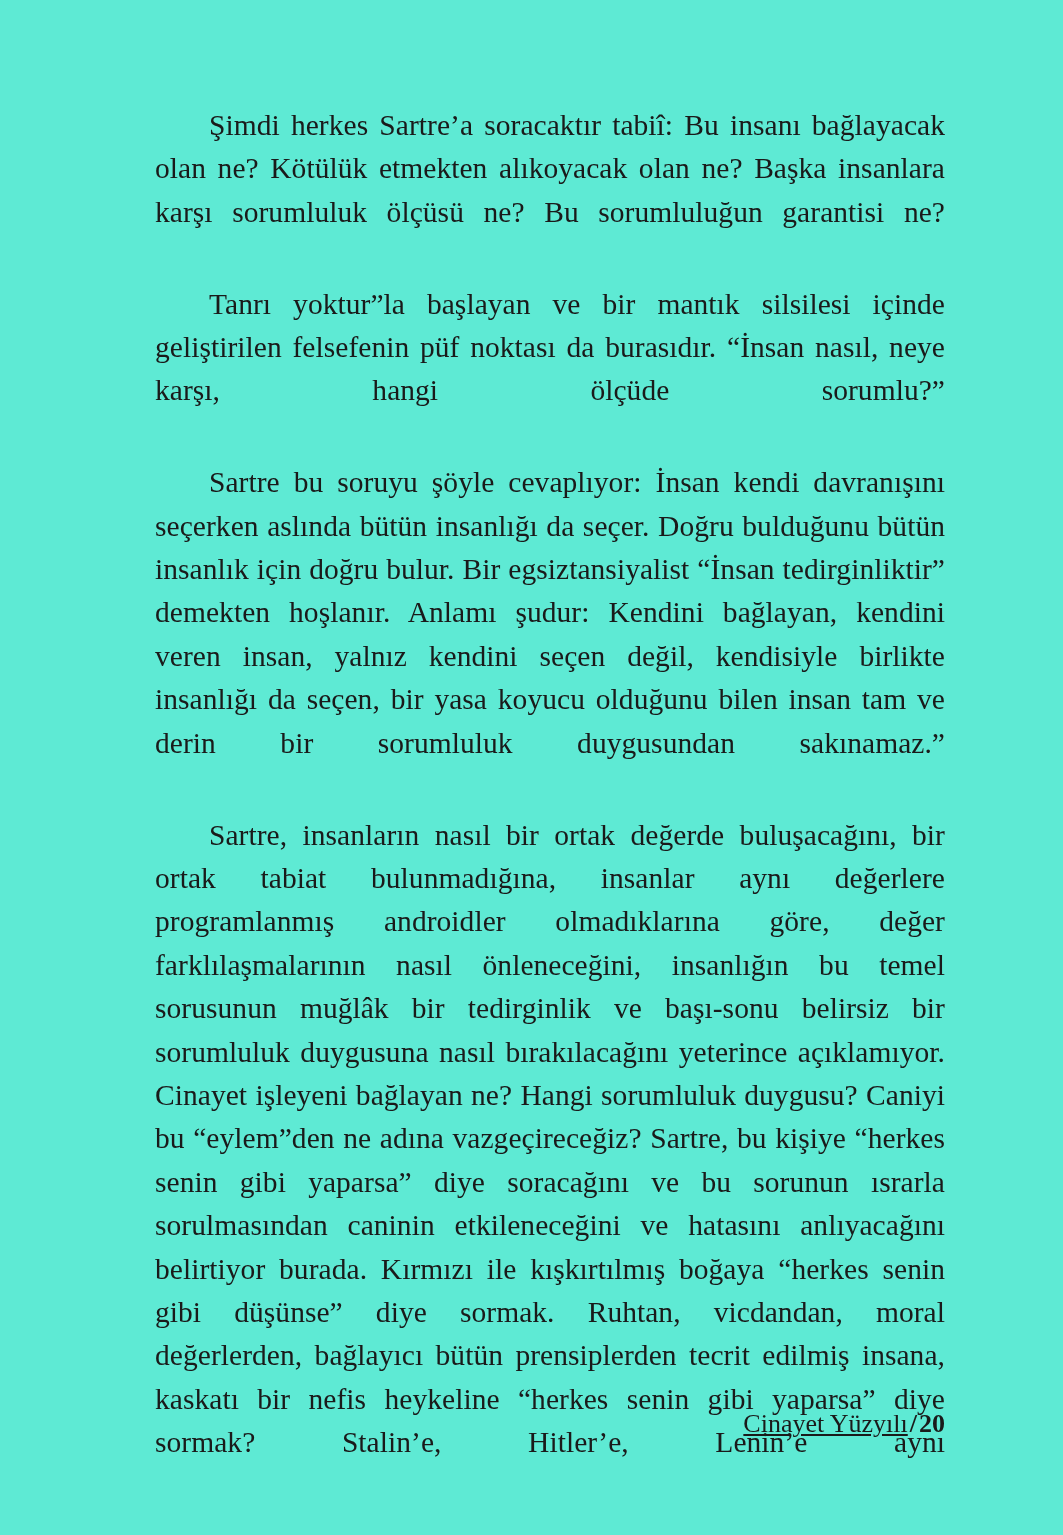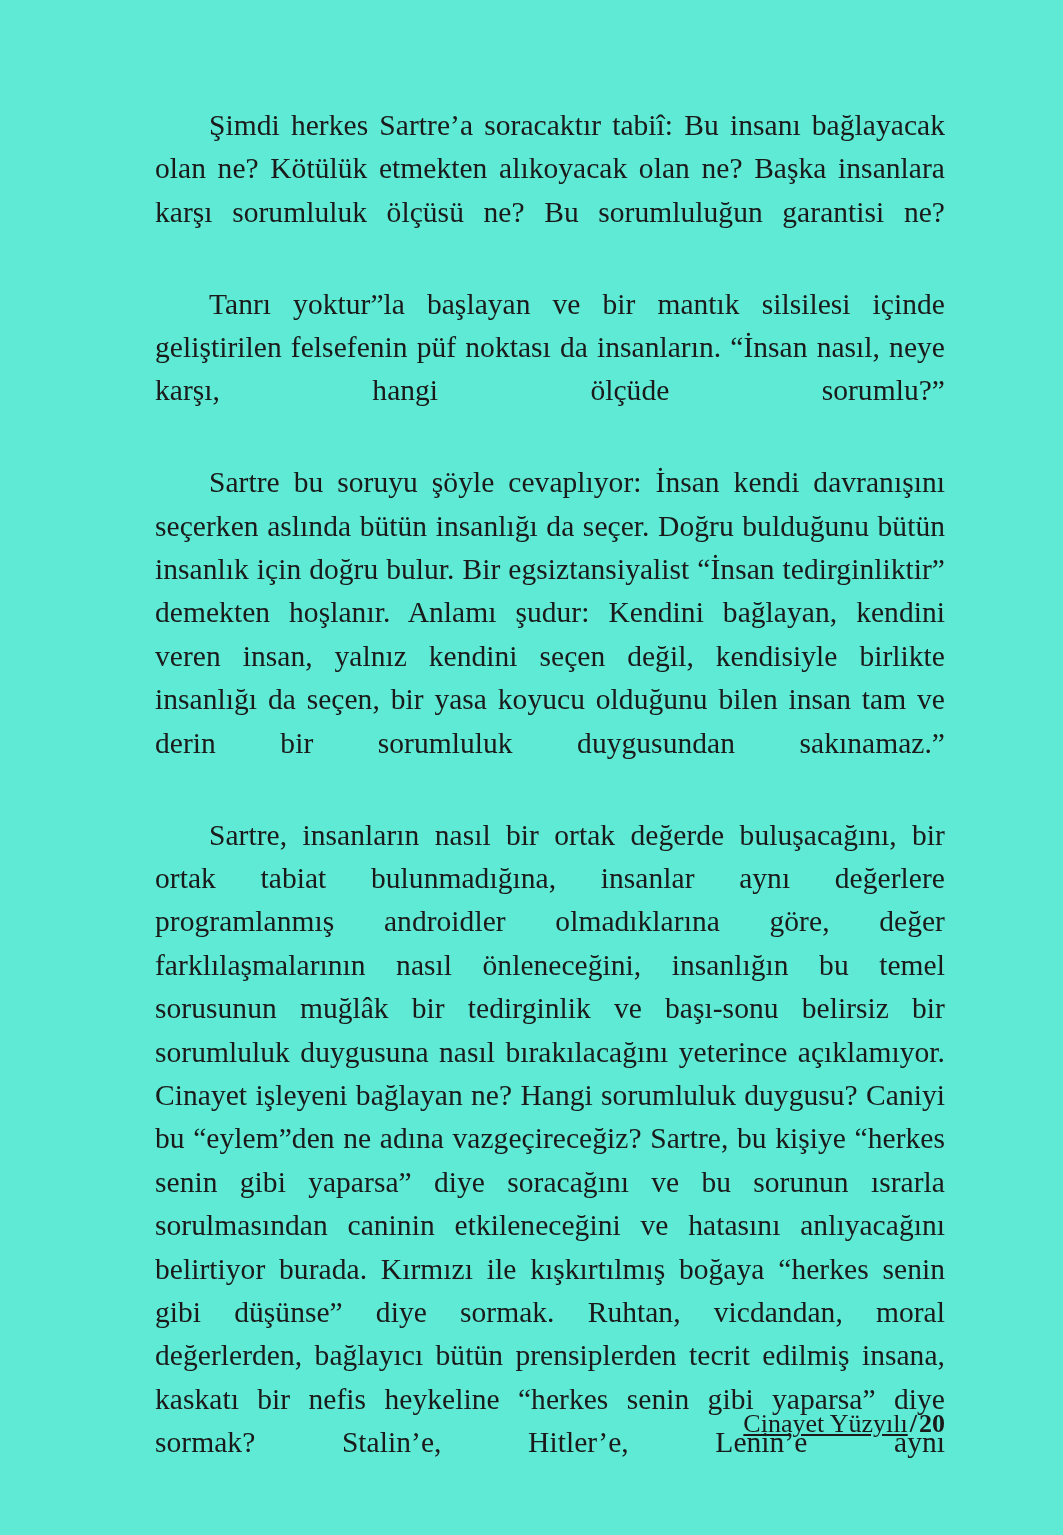--- a/index.html
+++ b/index.html
@@ -81,21 +81,21 @@
 </style>
 </head>
 <body>
 
 <div class="page">
 
   <div class="text-column">
 
     <p class="para">Şimdi herkes Sartre’a soracaktır tabiî: Bu insanı bağlayacak olan ne? Kötülük etmekten alıkoyacak olan ne? Başka insanlara karşı sorumluluk ölçüsü ne? Bu sorumluluğun garantisi ne?</p>
 
-    <p class="para">Tanrı yoktur”la başlayan ve bir mantık silsilesi içinde geliştirilen felsefenin püf noktası da insanların. “İnsan nasıl, neye karşı, hangi ölçüde sorumlu?”</p>
+    <p class="para">Tanrı yoktur”la başlayan ve bir mantık silsilesi içinde geliştirilen felsefenin püf noktası da burasıdır. “İnsan nasıl, neye karşı, hangi ölçüde sorumlu?”</p>
 
 
     <p class="para">Sartre bu soruyu şöyle cevaplıyor: İnsan kendi davranışını seçerken aslında bütün insanlığı da seçer. Doğru bulduğunu bütün insanlık için doğru bulur. Bir egsiztansiyalist “İnsan tedirginliktir” demekten hoşlanır. Anlamı şudur: Kendini bağlayan, kendini veren insan, yalnız kendini seçen değil, kendisiyle birlikte insanlığı da seçen, bir yasa koyucu olduğunu bilen insan tam ve derin bir sorumluluk duygusundan sakınamaz.”</p>
 
     <p class="para">Sartre, insanların nasıl bir ortak değerde buluşacağını, bir ortak tabiat bulunmadığına, insanlar aynı değerlere programlanmış androidler olmadıklarına göre, değer farklılaşmalarının nasıl önleneceğini, insanlığın bu temel sorusunun muğlâk bir tedirginlik ve başı-sonu belirsiz bir sorumluluk duygusuna nasıl bırakılacağını yeterince açıklamıyor. Cinayet işleyeni bağlayan ne? Hangi sorumluluk duygusu? Caniyi bu “eylem”den ne adına vazgeçireceğiz? Sartre, bu kişiye “herkes senin gibi yaparsa” diye soracağını ve bu sorunun ısrarla sorulmasından caninin etkileneceğini ve hatasını anlıyacağını belirtiyor burada. Kırmızı ile kışkırtılmış boğaya “herkes senin gibi düşünse” diye sormak. Ruhtan, vicdandan, moral değerlerden, bağlayıcı bütün prensiplerden tecrit edilmiş insana, kaskatı bir nefis heykeline “herkes senin gibi yaparsa” diye sormak? Stalin’e, Hitler’e, Lenin’e aynı</p>
 
   </div>
 
   <div class="footer">
     <span class="book-title">Cinayet Yüzyılı</span><span class="sep">/</span><span class="page-number">20</span>

